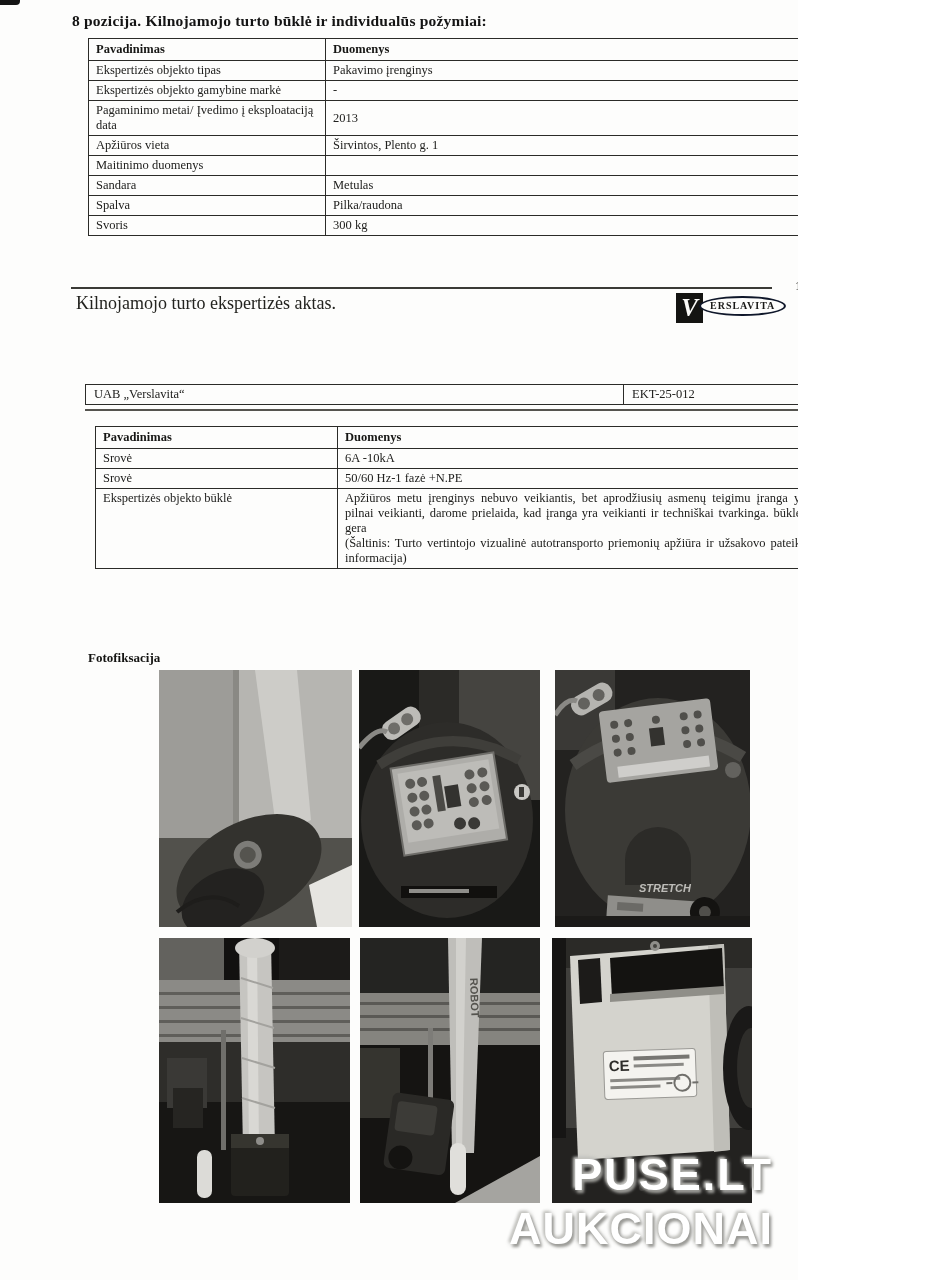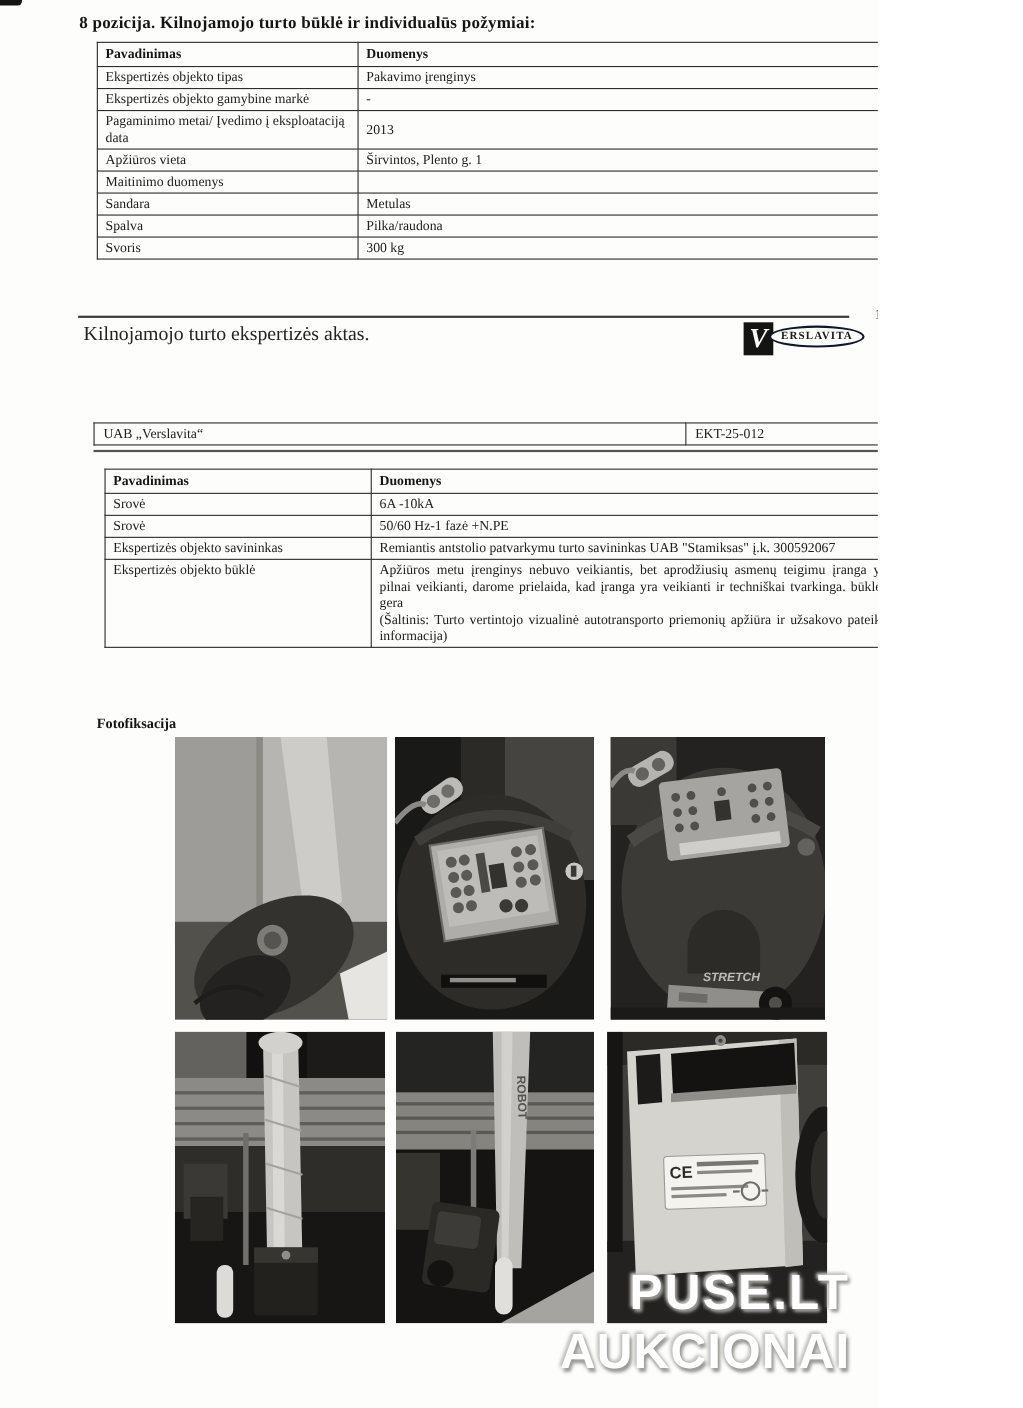--- a/index.html
+++ b/index.html
@@ -152,24 +152,20 @@
       <th>Pavadinimas</th>
       <th>Duomenys</th>
     </tr>
     <tr class="row-std">
       <td>Srovė</td>
       <td>6A -10kA</td>
     </tr>
     <tr class="row-std">
       <td>Srovė</td>
       <td>50/60 Hz-1 fazė +N.PE</td>
-    </tr>
-    <tr>
-      <td>Ekspertizės objekto savininkas</td>
-      <td class="justify">Remiantis antstolio patvarkymu turto savininkas UAB "Stamiksas" į.k. 300592067</td>
     </tr>
     <tr>
       <td>Ekspertizės objekto būklė</td>
       <td class="justify preline">Apžiūros metu įrenginys nebuvo veikiantis, bet aprodžiusių asmenų teigimu įranga yra pilnai veikianti, darome prielaida, kad įranga yra veikianti ir techniškai tvarkinga. būklė - gera
 (Šaltinis: Turto vertintojo vizualinė autotransporto priemonių apžiūra ir užsakovo pateikta informacija)</td>
     </tr>
   </tbody>
     </table>
 
   <div class="foto-label">Fotofiksacija</div>

